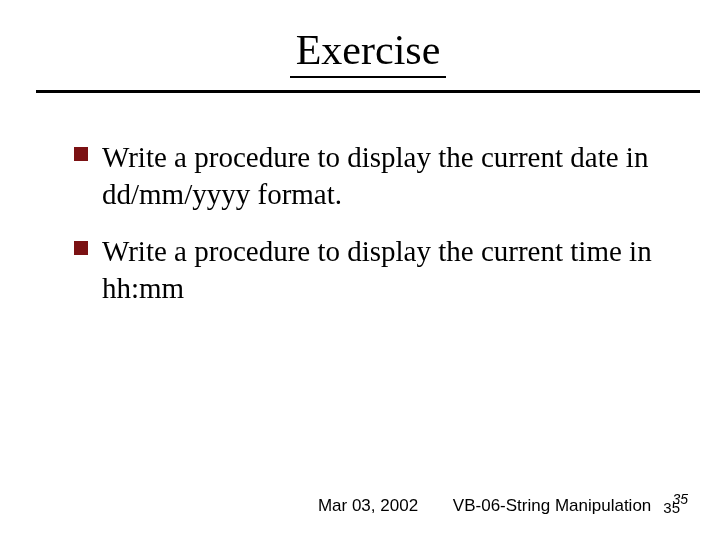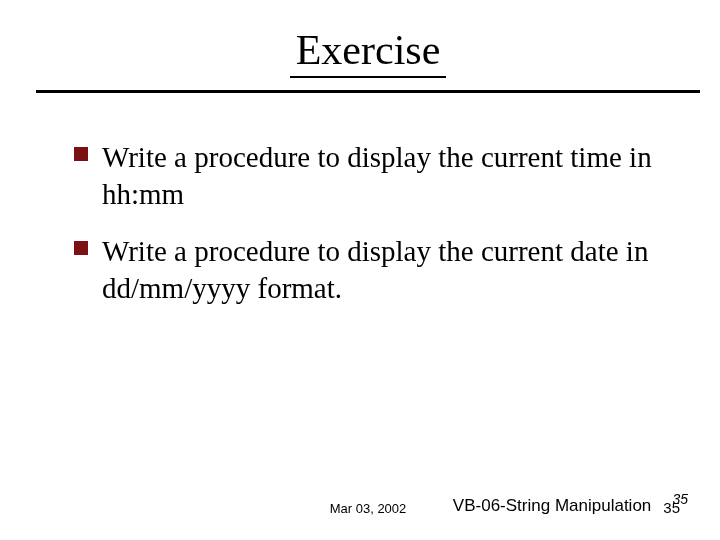--- a/index.html
+++ b/index.html
@@ -7,41 +7,41 @@
   .slide { width: 720px; height: 540px; position: relative; }
   .title-wrap { text-align: center; padding-top: 14px; }
   .title { display: inline-block; font-size: 42px; font-weight: 400; border-bottom: 2px solid #000; padding: 0 6px 2px 6px; }
   .rule { border: 0; border-top: 3px solid #000; margin: 8px 24px 0 24px; }
   .content { padding: 30px 36px 0 58px; }
   .item { display: flex; align-items: flex-start; margin-bottom: 4px; }
   .bullet { width: 14px; height: 14px; background: #7b1113; flex: 0 0 14px; margin-top: 12px; margin-right: 10px; }
   .text { font-size: 29px; line-height: 1.28; }
   .footer { position: absolute; bottom: 28px; left: 0; right: 0; padding: 0 40px 0 40px; display: flex; justify-content: flex-end; align-items: flex-end; font-family: Arial, Helvetica, sans-serif; }
   .footer-left { font-size: 17px; }
-  .footer-center { font-size: 13px; position: absolute; left: 50%; transform: translateX(-50%); }
+  .footer-center { font-size: 17px; position: absolute; left: 50%; transform: translateX(-50%); }
   .footer-right { font-size: 15px; font-family: Liberation Sans, sans-serif; position: relative; }
   .footer-right .pg-italic { font-style: italic; position: absolute; right: -4px; top: -8px; font-size: 14px; }
 </style>
 </head>
 <body>
 <div class="slide">
 
   <div class="title-wrap">
     <span class="title">Exercise</span>
   </div>
   <hr class="rule">
 
   <div class="content">
     <div class="item">
       <span class="bullet"></span>
-      <span class="text">Write a procedure to display the current time in hh:mm</span>
+      <span class="text">Write  a procedure to display the current date in dd/mm/yyyy format.</span>
     </div>
     <div class="item">
       <span class="bullet"></span>
-      <span class="text">Write  a procedure to display the current date in dd/mm/yyyy format.</span>
+      <span class="text">Write a procedure to display the current time in hh:mm</span>
     </div>
   </div>
 
   <div class="footer">
     <span class="footer-left">VB-06-String Manipulation</span>
     <span class="footer-center">Mar 03, 2002</span>
     <span class="footer-right">
       <span>35</span>
       <span class="pg-italic">35</span>
     </span>

